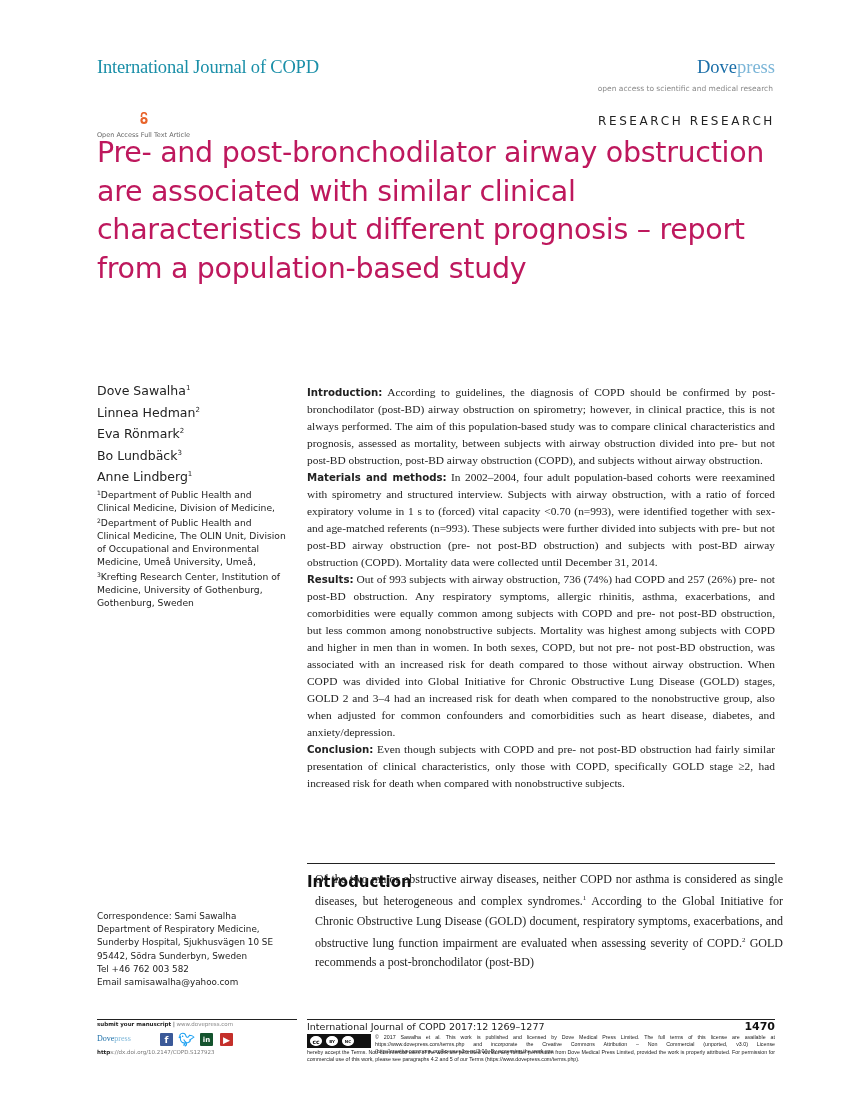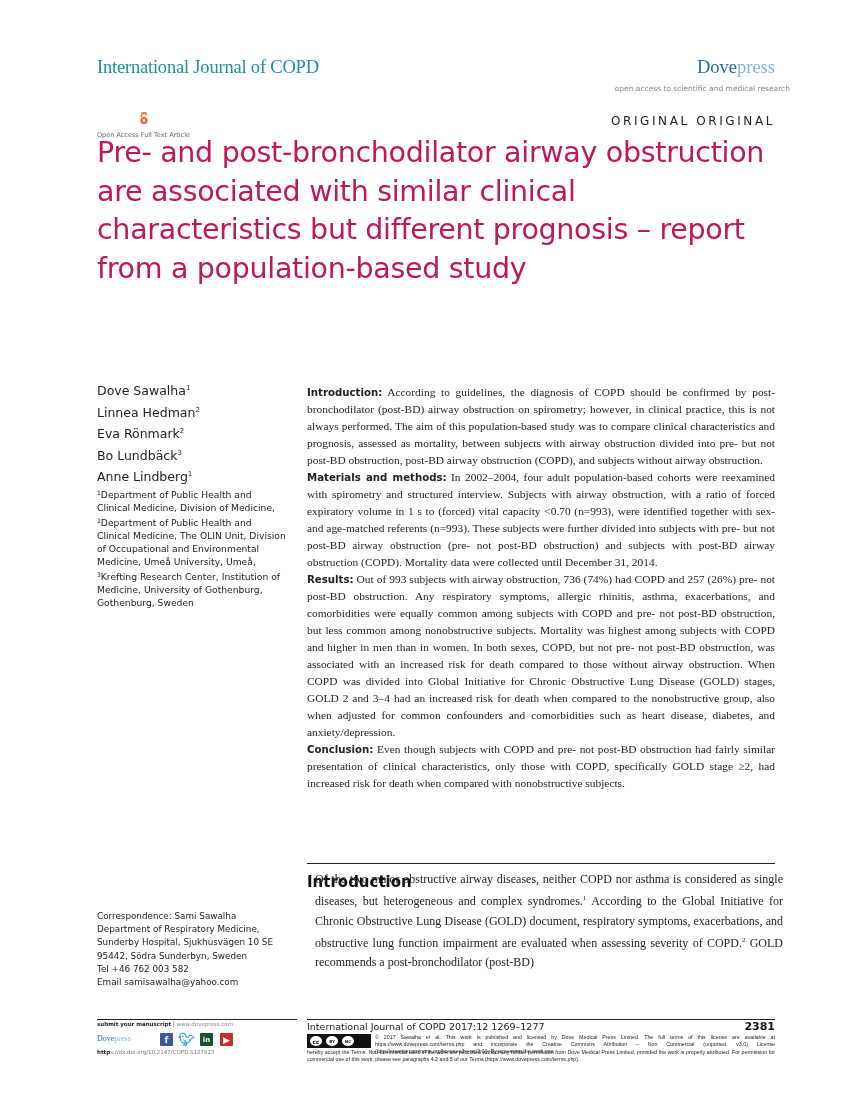--- a/index.html
+++ b/index.html
@@ -3,21 +3,21 @@
 <meta charset="utf-8">
 <style>
   html, body { margin: 0; padding: 0; background: #ffffff; }
   body { width: 850px; height: 1100px; position: relative; overflow: hidden; color: #1a1a1a; }
   .abs { position: absolute; }
 
   .journal-title { left: 97px; top: 57px; font-family: "Liberation Serif", serif; font-size: 18.5px; color: #1a8fa8; letter-spacing: -0.2px; }
   .publisher { right: 75px; top: 57px; font-family: "Liberation Serif", serif; font-size: 18.5px; }
   .publisher .dove { color: #1a6ea8; }
   .publisher .press { color: #7cb6d8; }
-  .tagline { right: 60px; top: 84px; font-family: "DejaVu Sans", sans-serif; font-size: 7.5px; color: #888; }
+  .tagline { right: 77px; top: 84px; font-family: "DejaVu Sans", sans-serif; font-size: 7.5px; color: #888; }
 
   .oa { left: 97px; top: 112px; display: flex; align-items: center; gap: 6px; flex-direction: column; }
   .oa-icon { width: 10px; height: 13px; }
   .oa-label { font-family: "DejaVu Sans", sans-serif; font-size: 6.5px; color: #666; }
   .article-type { right: 75px; top: 114px; font-family: "DejaVu Sans", sans-serif; font-size: 12px; letter-spacing: 2.6px; color: #222; }
 
   .title { left: 97px; top: 134px; width: 690px; font-family: "DejaVu Sans", sans-serif; font-size: 28.5px; line-height: 38.5px; color: #be185d; letter-spacing: -0.3px; margin: 0; font-weight: normal; }
 
   .authors { left: 97px; top: 379px; font-family: "DejaVu Sans", sans-serif; font-size: 12.5px; line-height: 19.5px; color: #222; }
   .authors sup { font-size: 7px; vertical-align: 5px; }
@@ -70,21 +70,21 @@
 <div class="abs tagline">open access to scientific and medical research</div>
 
 <div class="abs oa">
   <svg class="oa-icon" viewBox="0 0 10 13">
     <path d="M2.5 5 V3.2 a2.5 2.5 0 0 1 5 0" fill="none" stroke="#e8632a" stroke-width="1.6"></path>
     <circle cx="5" cy="8.5" r="3.6" fill="#e8632a"></circle>
     <circle cx="5" cy="8.5" r="1.4" fill="#fff"></circle>
   </svg>
   <span class="oa-label">Open Access Full Text Article</span>
 </div>
-<div class="abs article-type">ORIGINAL ORIGINAL</div>
+<div class="abs article-type">RESEARCH RESEARCH</div>
 
 <h1 class="abs title">Pre- and post-bronchodilator airway obstruction are associated with similar clinical characteristics but different prognosis – report from a population-based study</h1>
 
 <div class="abs authors">
   <div><span>Dove Sawalha</span><sup>1</sup></div>
   <div><span>Linnea Hedman</span><sup>2</sup></div>
   <div><span>Eva Rönmark</span><sup>2</sup></div>
   <div><span>Bo Lundbäck</span><sup>3</sup></div>
   <div><span>Anne Lindberg</span><sup>1</sup></div>
 </div>
@@ -118,20 +118,20 @@
 <div class="abs social">
   <span class="fb">f</span>
   <span class="tw">🐦︎</span>
   <span class="li">in</span>
   <span class="yt">▶</span>
 </div>
 <div class="abs doi"><b>http</b><span>s://dx.doi.org/10.2147/COPD.S127923</span></div>
 
 <div class="abs foot-right-rule"></div>
 <div class="abs citation">International Journal of COPD 2017:12 1269–1277</div>
-<div class="abs pagenum">2381</div>
+<div class="abs pagenum">1470</div>
 <div class="abs cc-badge">
   <span class="c">cc</span>
   <span class="c" style="font-size:4px;">BY</span>
   <span class="c" style="font-size:4px;">NC</span>
 </div>
 <div class="abs license">© 2017 Sawalha et al. This work is published and licensed by Dove Medical Press Limited. The full terms of this license are available at https://www.dovepress.com/terms.php and incorporate the Creative Commons Attribution – Non Commercial (unported, v3.0) License (http://creativecommons.org/licenses/by-nc/3.0/). By accessing the work you</div>
 <div class="abs license2" style="top:1049px;">hereby accept the Terms. Non-commercial uses of the work are permitted without any further permission from Dove Medical Press Limited, provided the work is properly attributed. For permission for commercial use of this work, please see paragraphs 4.2 and 5 of our Terms (https://www.dovepress.com/terms.php).</div>
 
 </body></html>

